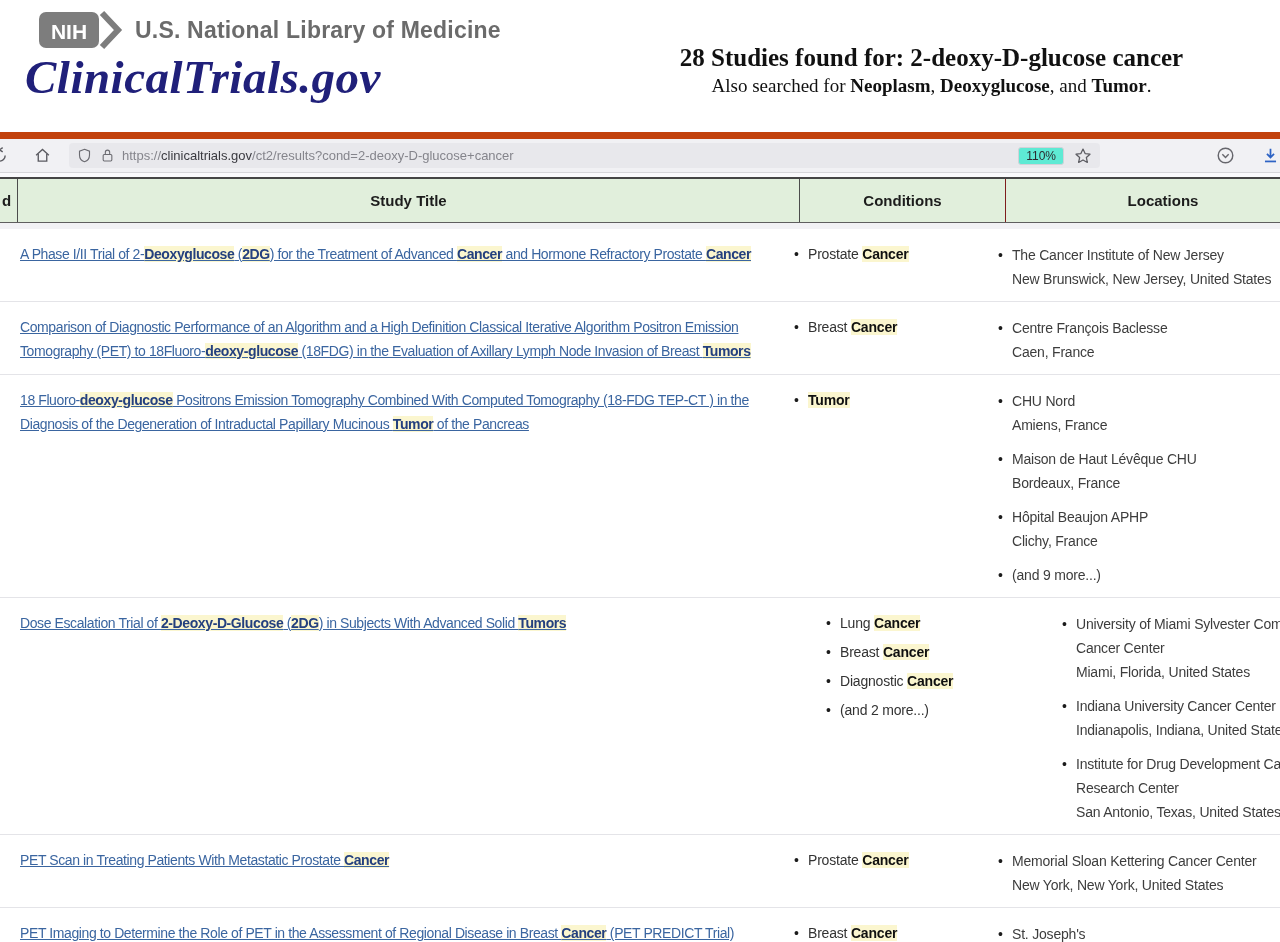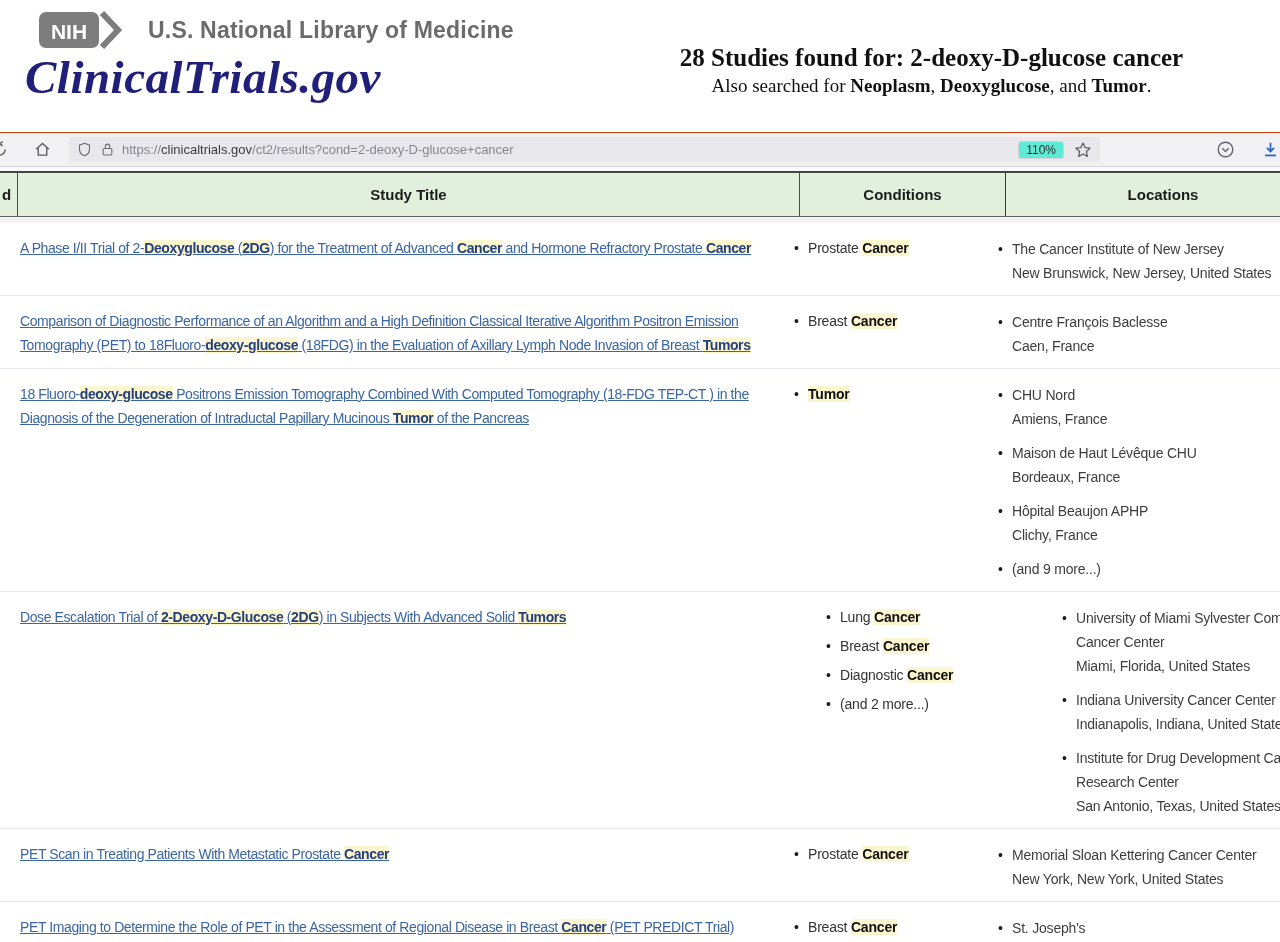--- a/index.html
+++ b/index.html
@@ -2,31 +2,31 @@
 <html><head>
 <meta charset="utf-8">
 <style>
   html,body{margin:0;padding:0;background:#fff;}
   .page{position:relative;width:1280px;height:942px;overflow:hidden;background:#fff;
         font-family:"Liberation Sans",sans-serif;}
 
   
   .site-header{height:132px;display:flex;background:#fff;}
   .brand{padding:10px 0 0 25px;flex:0 0 600px;}
-  .nih-row{display:flex;align-items:center;gap:19px;padding-left:14px;}
+  .nih-row{display:flex;align-items:center;gap:6px;padding-left:14px;}
   .org-name{font-size:23px;font-weight:bold;color:#6b6b6b;letter-spacing:0.2px;}
   .ct-logo{font-family:"Liberation Serif",serif;font-style:italic;font-weight:bold;
            font-size:47px;color:#20207a;margin-top:4px;letter-spacing:0.5px;line-height:1;}
   .results-head{margin-left:auto;width:620px;padding:44px 42px 0 0;text-align:center;}
   .results-title{font-family:"Liberation Serif",serif;font-weight:bold;font-size:25px;color:#111;}
   .results-sub{font-family:"Liberation Serif",serif;font-size:19px;color:#111;margin-top:3px;}
   .results-sub b{font-weight:bold;}
 
   
-  .toolbar{height:33px;background:#f1f1f4;border-top:1px solid #c2410c;border-bottom:1px solid #d6d6da;
+  .toolbar{height:33px;background:#f1f1f4;border-top:7px solid #c2410c;border-bottom:1px solid #d6d6da;
            display:flex;align-items:center;overflow:hidden;}
   .tb-icon{flex:0 0 auto;display:flex;align-items:center;}
   .reload{margin-left:-9px;}
   .home{margin-left:26px;}
   .url-bar{margin-left:18px;width:1035px;height:25px;background:#e8e8ec;border-radius:4px;
            display:flex;align-items:center;padding:0 8px;box-sizing:border-box;}
   .url-text{font-size:13px;color:#85858c;margin-left:8px;white-space:nowrap;overflow:hidden;}
   .url-text .domain{color:#3a3a40;}
   .zoom-badge{margin-left:auto;background:#5eead4;border:1px solid #d2d2d8;border-radius:3px;
               font-size:12px;color:#2b2b2f;padding:1px 7px;}

